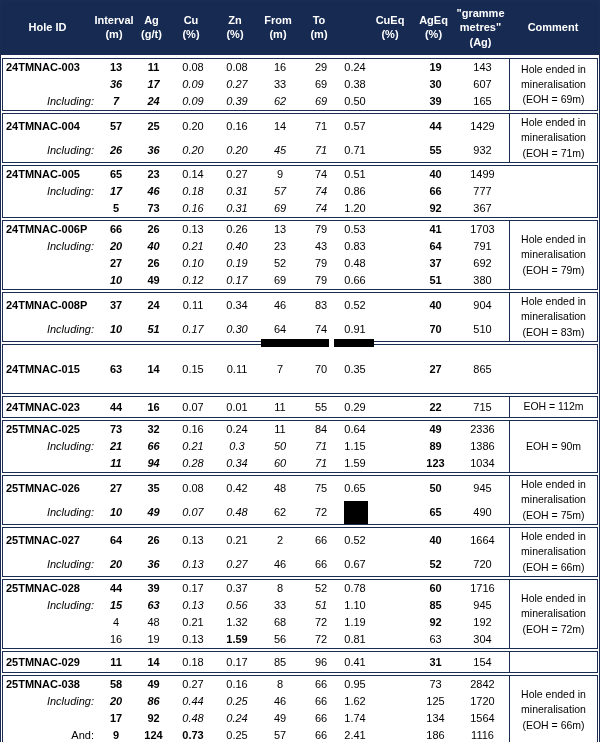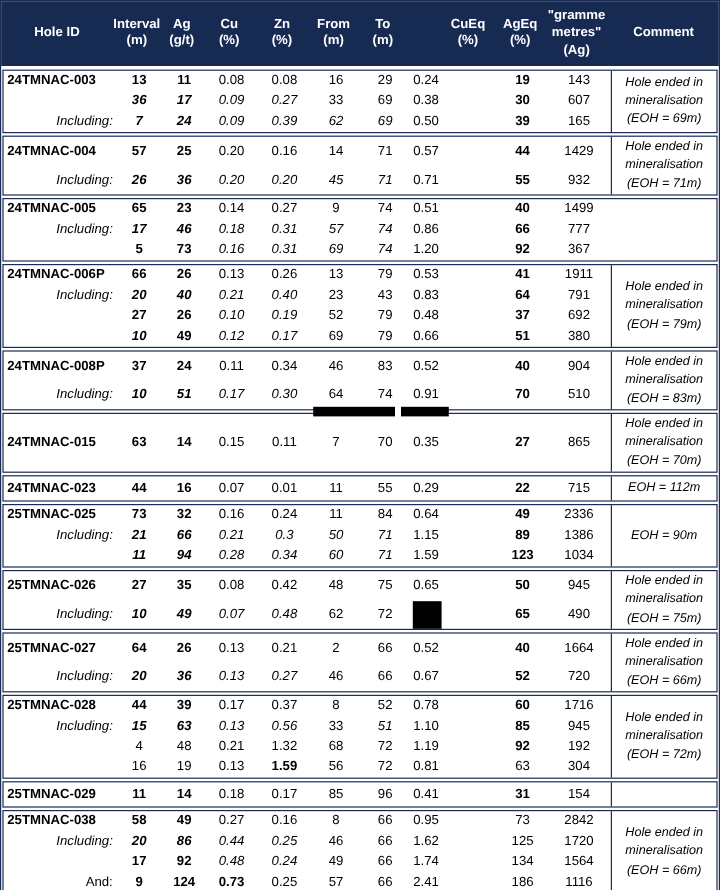--- a/index.html
+++ b/index.html
@@ -33,21 +33,21 @@
   .c-label.sub{font-weight:normal; text-align:right; padding-right:2px; padding-left:0;}
   .c-label.sub.i{font-style:italic;}
   .c-num{text-align:center; white-space:nowrap;}
   .c-num.b{font-weight:bold;}
   .c-num.i{font-style:italic;}
   .c-num.bi{font-weight:bold; font-style:italic;}
   .c-spacer{}
   .g-comment{
     flex:1 1 auto; border-left:1px solid #1a2c52;
     display:flex; align-items:center; justify-content:center; text-align:center;
-    font-size:10.5px; line-height:1.45; padding:1px 4px; color:#000;font-style:italic;
+    font-size:10.5px; line-height:1.45; padding:1px 4px; color:#000;
   }
   
   .bar-bottom{
     position:absolute; left:258px; bottom:-6px; width:113px; height:8px; z-index:6;
     background:linear-gradient(90deg,#000 0 68px,#fff 68px 73px,#000 73px 100%);
   }
   .black-box{
     position:absolute; left:341px; bottom:0px; width:24px; height:23px;
     background:#000; z-index:6;
   }
@@ -227,21 +227,21 @@
             <div class="c-label">24TMNAC-006P</div>
             <div class="c-num b">66</div>
             <div class="c-num b">26</div>
             <div class="c-num">0.13</div>
             <div class="c-num">0.26</div>
             <div class="c-num">13</div>
             <div class="c-num">79</div>
             <div class="c-num">0.53</div>
             <div class="c-spacer"></div>
             <div class="c-num b">41</div>
-            <div class="c-num">1911</div>
+            <div class="c-num">1703</div>
           </div>
           <div class="g-row">
             <div class="c-label sub i">Including:</div>
             <div class="c-num bi">20</div>
             <div class="c-num bi">40</div>
             <div class="c-num i">0.21</div>
             <div class="c-num i">0.40</div>
             <div class="c-num">23</div>
             <div class="c-num">43</div>
             <div class="c-num">0.83</div>
@@ -319,21 +319,20 @@
             <div class="c-num">0.15</div>
             <div class="c-num">0.11</div>
             <div class="c-num">7</div>
             <div class="c-num">70</div>
             <div class="c-num">0.35</div>
             <div class="c-spacer"></div>
             <div class="c-num b">27</div>
             <div class="c-num">865</div>
           </div>
         </div>
-        <div class="g-comment">Hole ended in mineralisation (EOH = 70m)</div>
       </div>
       <div class="group" style="height: 20px;">
         <div class="g-left">
           <div class="g-row">
             <div class="c-label">24TMNAC-023</div>
             <div class="c-num b">44</div>
             <div class="c-num b">16</div>
             <div class="c-num">0.07</div>
             <div class="c-num">0.01</div>
             <div class="c-num">11</div>

